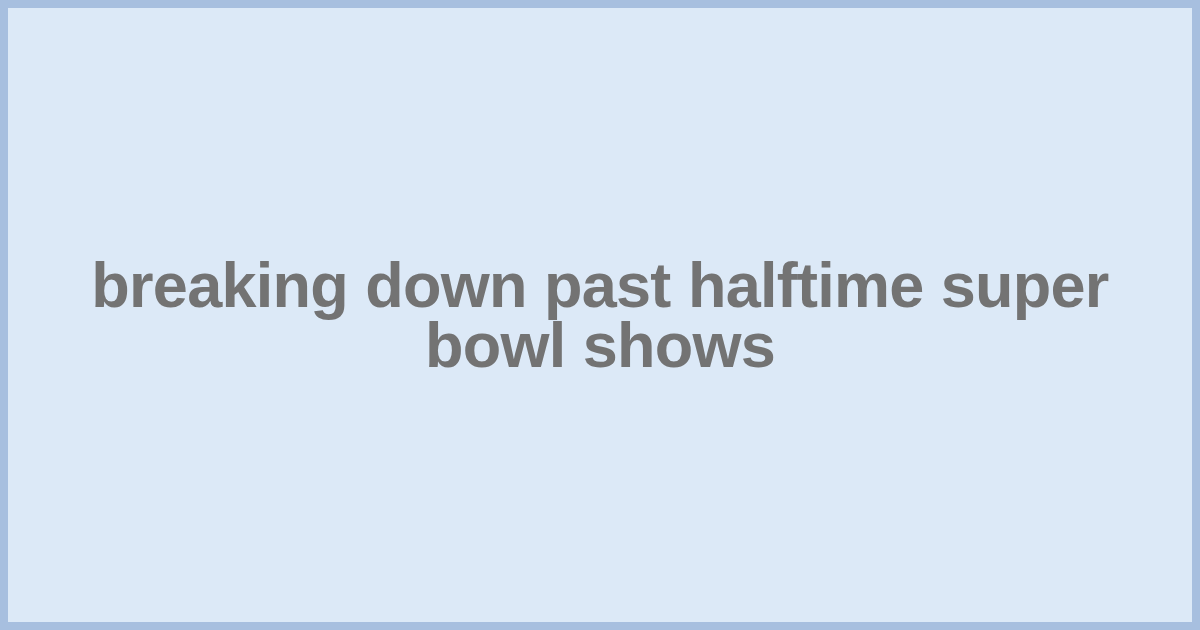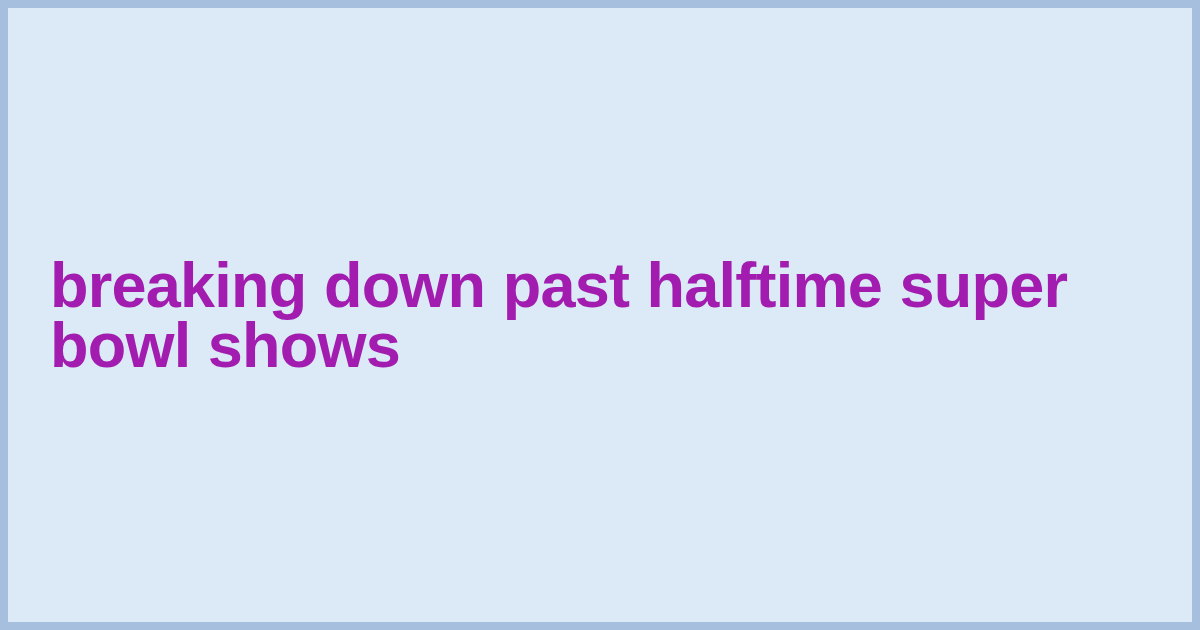--- a/index.html
+++ b/index.html
@@ -38,26 +38,27 @@
     display: flex;
     flex-direction: column;
     align-items: center;
     justify-content: center;
   }
 
   
   .og-headline {
     margin: 0;
     width: 100%;
+    text-align: center;
     font-family: "Liberation Sans", sans-serif;
     font-size: 63px;
     font-weight: 800;
     line-height: 0.96;
     letter-spacing: -0.012em;
-    color: #a21caf;
+    color: #737373;
     word-spacing: 0.01em;
     -webkit-font-smoothing: antialiased;
   }
 </style>
 </head>
 <body>
 
 <div class="og-card">
   <div class="og-content">
     <h1 class="og-headline">breaking down past halftime super bowl shows</h1>

